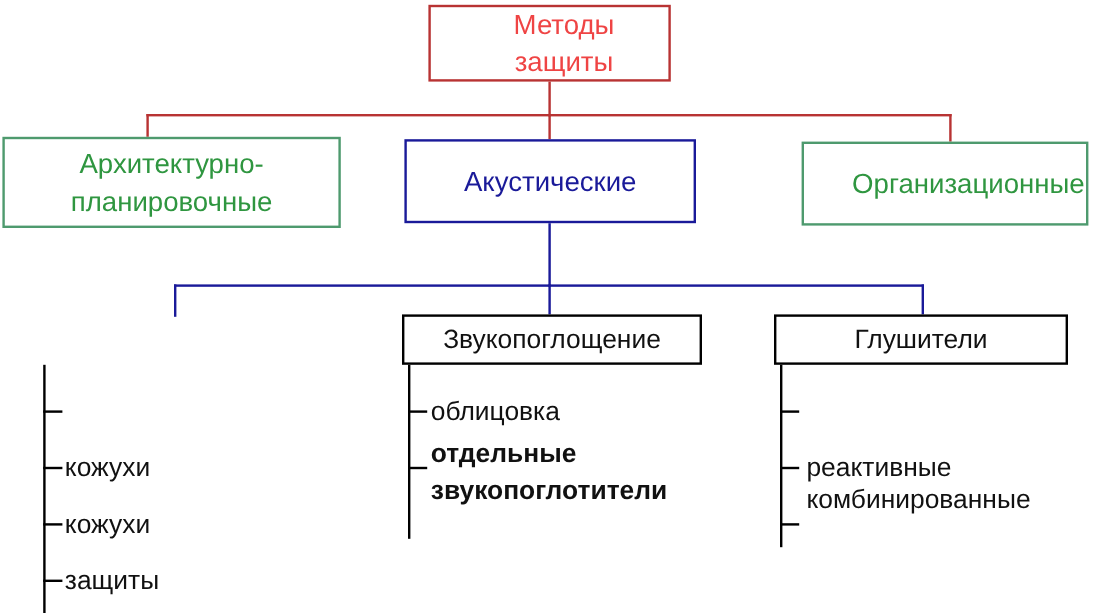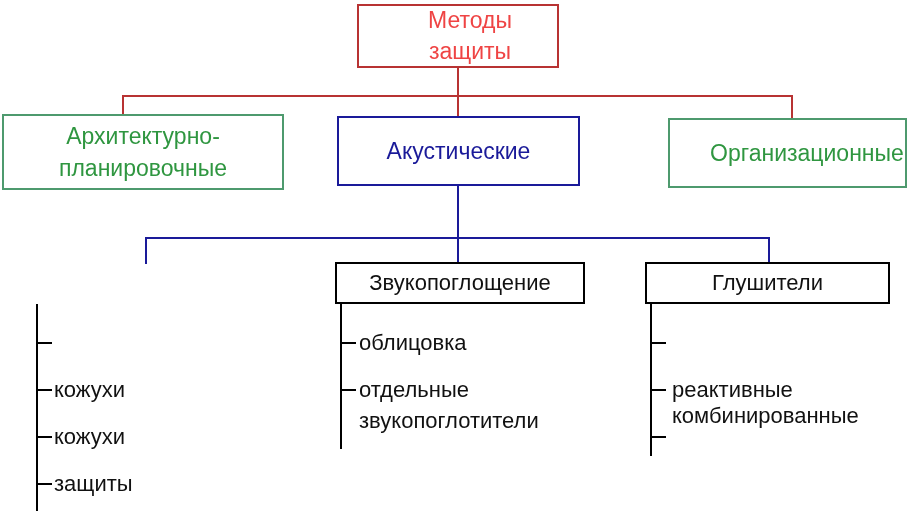--- a/index.html
+++ b/index.html
@@ -83,21 +83,21 @@
   <div class="line black" style="left:36px; top:436px; width:16px; height:2px;"></div>
   <div class="line black" style="left:36px; top:483px; width:16px; height:2px;"></div>
   <div class="list-item" style="left:54px; top:374px;">кожухи</div>
   <div class="list-item" style="left:54px; top:421px;">кожухи</div>
   <div class="list-item" style="left:54px; top:468px;">защиты</div>
 
   <div class="line black" style="left:340px; top:304px; width:2px;  height:145px;"></div>
   <div class="line black" style="left:340px; top:342px; width:16px; height:2px;"></div>
   <div class="line black" style="left:340px; top:389px; width:16px; height:2px;"></div>
   <div class="list-item" style="left:359px; top:327px;">облицовка</div>
-  <div class="list-item" style="left:359px; top:374px;">отдельные
+  <div class="list-item" style="left:359px; top:362px;font-weight:bold;">отдельные
 звукопоглотители</div>
 
   <div class="line black" style="left:650px; top:304px; width:2px;  height:152px;"></div>
   <div class="line black" style="left:650px; top:342px; width:16px; height:2px;"></div>
   <div class="line black" style="left:650px; top:389px; width:16px; height:2px;"></div>
   <div class="line black" style="left:650px; top:436px; width:16px; height:2px;"></div>
   <div class="list-item" style="left:672px; top:374px;">реактивные</div>
   <div class="list-item" style="left:672px; top:400px;">комбинированные</div>
 
 </div>

